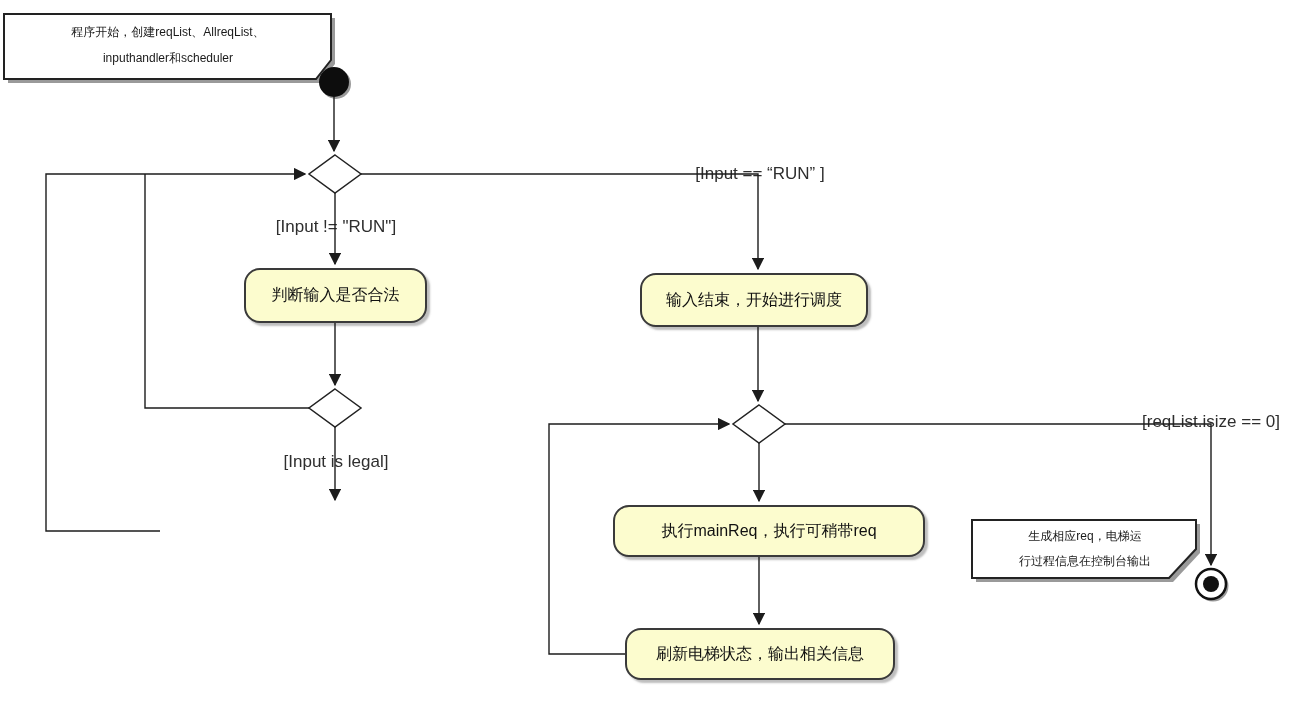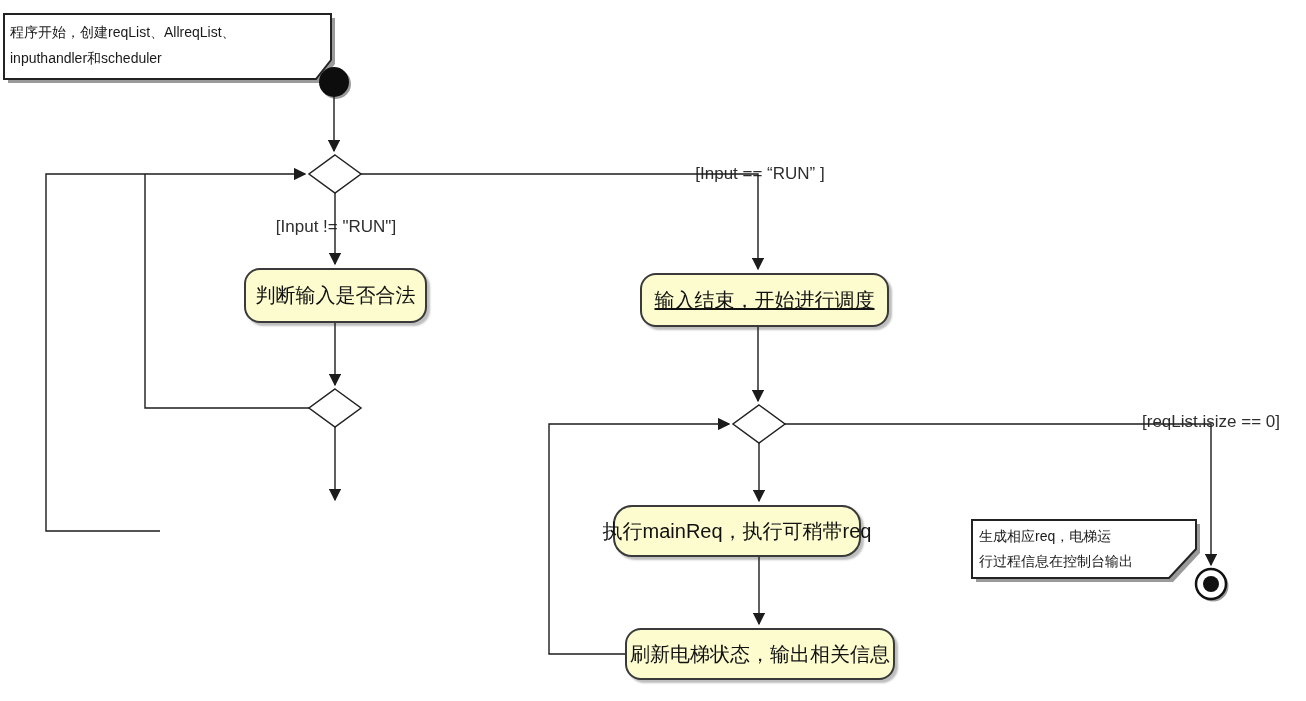--- a/index.html
+++ b/index.html
@@ -7,34 +7,34 @@
     position:relative;width:1306px;height:701px;background:#fff;overflow:hidden;
     font-family:"Liberation Sans","DejaVu Sans",sans-serif;
   }
   .layer{position:absolute;left:0;top:0;width:1306px;height:701px;pointer-events:none;}
   .base{z-index:0;}
   .wires{z-index:3;}
   .activity{
     position:absolute;z-index:2;display:flex;align-items:center;justify-content:center;
     background:#FCFCCE;border:2px solid #3A3A3A;border-radius:16px;
     box-shadow:3px 3px 2px rgba(110,110,110,.45);
-    font-size:20px;color:#111;white-space:nowrap;box-sizing:border-box;
+    font-size:16px;color:#111;white-space:nowrap;box-sizing:border-box;
   }
   .guard{
     position:absolute;z-index:2;font-size:17px;color:#2e2e2e;
     text-align:center;white-space:nowrap;line-height:22px;
   }
   .note-text{
-    position:absolute;z-index:2;font-size:14px;color:#1a1a1a;line-height:26px;white-space:nowrap;
+    position:absolute;z-index:2;font-size:12px;color:#1a1a1a;line-height:26px;white-space:nowrap;text-align:center;
   }
   
   #box-check-input    {left:244px;top:268px;width:183px;height:55px;}
-  #box-begin-schedule {left:640px;top:273px;width:249px;height:54px;text-decoration:underline;}
+  #box-begin-schedule {left:640px;top:273px;width:228px;height:54px;}
   #box-generate-req   {left:160px;top:504px;width:352px;height:54px;}
-  #box-exec-main-req  {left:613px;top:505px;width:248px;height:52px;border-radius:19px;}
+  #box-exec-main-req  {left:613px;top:505px;width:312px;height:52px;}
   #box-refresh        {left:625px;top:628px;width:270px;height:52px;}
   
   #guard-input-not-run {left:236px;top:216px;width:200px;}
   #guard-input-is-run  {left:660px;top:163px;width:200px;}
   #guard-input-legal   {left:236px;top:451px;width:200px;}
   #guard-not-empty     {left:658px;top:455px;width:200px;}
   #guard-empty         {left:1111px;top:411px;width:200px;}
   
   #note-start-text {left:10px;top:19px;width:316px;}
   #note-end-text   {left:979px;top:524px;width:212px;line-height:25px;}
@@ -81,20 +81,21 @@
   </div>
   <div class="activity" id="box-exec-main-req">
     <span>执行mainReq，执行可稍带req</span>
   </div>
   <div class="activity" id="box-refresh">
     <span>刷新电梯状态，输出相关信息</span>
   </div>
 
   <div class="guard" id="guard-input-not-run">[Input != "RUN"]</div>
   <div class="guard" id="guard-input-is-run">[Input == “RUN” ]</div>
+  <div class="guard" id="guard-input-legal">[Input is legal]</div>
   <div class="guard" id="guard-empty">[reqList.isize == 0]</div>
 
   <svg class="layer wires" width="1306" height="701" viewBox="0 0 1306 701">
     <defs>
       <marker id="arrow" viewBox="0 0 10 10" refX="9" refY="5" markerWidth="9" markerHeight="9" orient="auto-start-reverse">
         <path d="M0,0 L10,5 L0,10 Z" fill="#1c1c1c"></path>
       </marker>
     </defs>
     <g fill="none" stroke="#1c1c1c" stroke-width="1.4">
       <path d="M334,97 L334,151" marker-end="url(#arrow)"></path>

